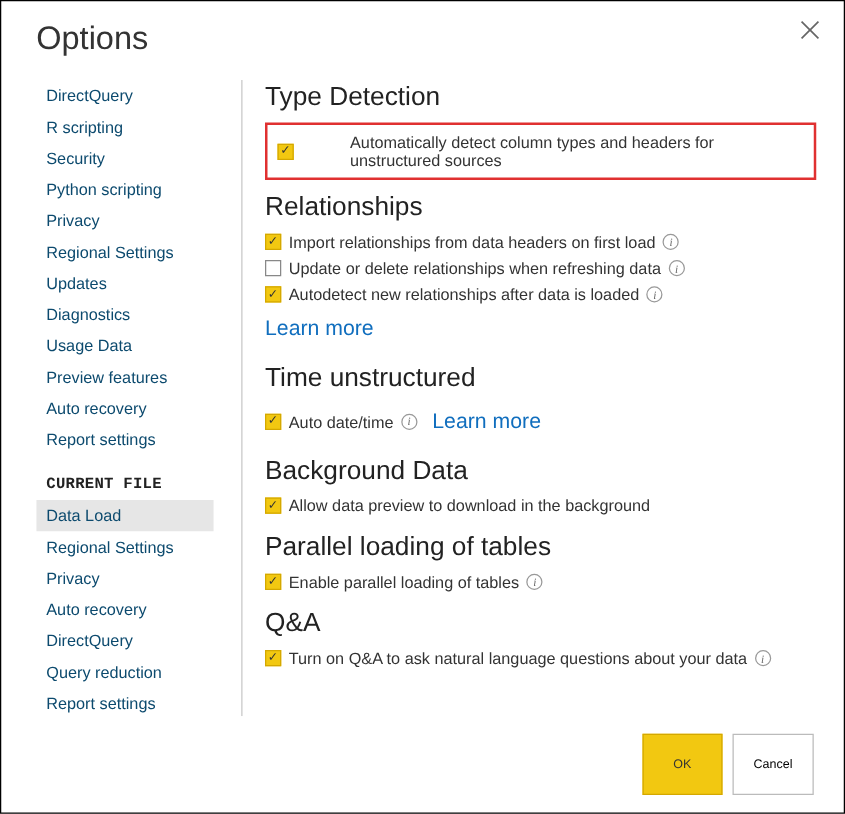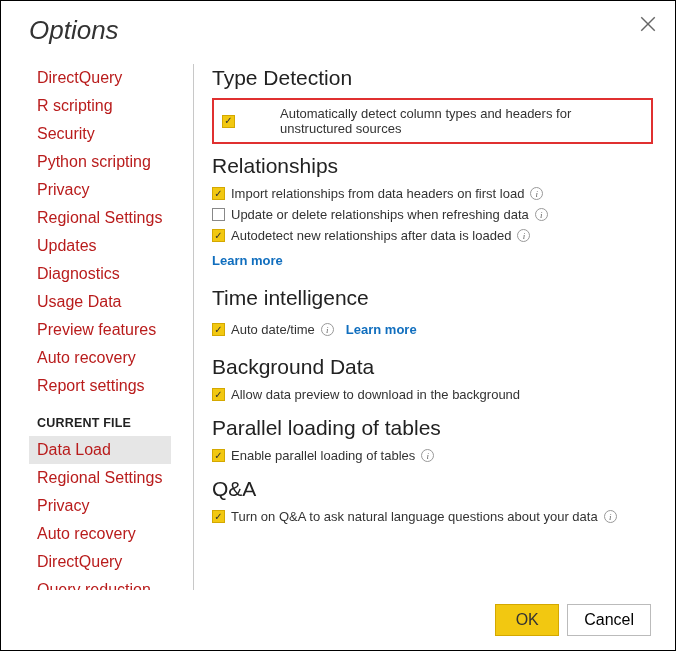--- a/index.html
+++ b/index.html
@@ -1,41 +1,41 @@
 <!DOCTYPE html>
 <html><head>
   <meta charset="utf-8">
   <style>
     * { box-sizing: border-box; margin: 0; padding: 0; font-family: "Segoe UI", -apple-system, sans-serif; }
     body { width: 676px; height: 651px; background: #ffffff; border: 1px solid #000; position: relative; }
     .dialog { width: 100%; height: 100%; display: flex; flex-direction: column; }
     .close-btn { position: absolute; top: 14px; right: 18px; width: 18px; height: 18px; cursor: pointer; color: #555; }
     .close-btn svg { width: 100%; height: 100%; }
-    .title { font-size: 26px; font-weight: 300; color: #333; padding: 14px 28px 18px 28px; font-style: italic; }
+    .title { font-size: 26px; font-weight: 300; color: #333; padding: 14px 28px 18px 28px; }
     .content { flex: 1; display: flex; padding: 0 0 0 28px; overflow: hidden; }
     .sidebar { width: 142px; position: relative; display: flex; flex-direction: column; overflow: hidden; }
     .sidebar-items { flex: 1; padding: 0; }
-    .sidebar-item { font-size: 16px; color: #b91c1c; padding: 5px 6px 5px 8px; cursor: pointer; white-space: nowrap; }
+    .sidebar-item { font-size: 13px; color: #0c4a6e; padding: 5px 6px 5px 8px; cursor: pointer; white-space: nowrap; }
     .sidebar-item.selected { background: #e6e6e6; }
-    .section-header { font-size: 12.5px; font-weight: 700; color: #222; padding: 16px 0 6px 8px; letter-spacing: 0.2px; }
+    .section-header { font-size: 12.5px; font-weight: 700; color: #222; padding: 16px 0 6px 8px; letter-spacing: 0.2px; font-family: Liberation Mono, monospace; }
     .divider { width: 1px; background: #c8c8c8; margin-left: 22px; }
     .main { flex: 1; padding: 0 22px 0 18px; overflow-y: auto; }
     .group-title { font-size: 21px; font-weight: 400; color: #222; margin: 2px 0 8px 0; }
     .group-title.spaced { margin-top: 14px; }
     .option-row { display: flex; align-items: center; gap: 6px; margin: 6px 0; font-size: 13px; color: #333; }
     .checkbox { width: 13px; height: 13px; border: 1px solid #888; display: inline-flex; align-items: center; justify-content: center; background: #fff; flex-shrink: 0; }
     .checkbox.checked { background: #f2c811; border-color: #d4a800; }
     .checkbox.checked::after { content: "✓"; font-size: 10px; color: #333; line-height: 1; }
     .info-icon { width: 13px; height: 13px; border: 1px solid #999; border-radius: 50%; display: inline-flex; align-items: center; justify-content: center; font-size: 9px; color: #666; font-style: italic; font-family: serif; flex-shrink: 0; }
     .info-icon::after { content: "i"; }
-    .link { color: #106ebe; font-size: 13px; cursor: pointer; display: inline-block; margin: 4px 0; font-weight: bold; }
+    .link { color: #106ebe; font-size: 17px; cursor: pointer; display: inline-block; margin: 4px 0; }
     .highlight-box { border: 2px solid #e03030; padding: 6px 8px; margin: 4px 0 10px 0; }
     .highlight-box .option-row { margin: 0; gap: 45px; }
     .footer { display: flex; justify-content: flex-end; gap: 8px; padding: 14px 24px; }
-    .btn { min-width: 64px; padding: 6px 16px; font-size: 16px; border: 1px solid #bbb; background: #fff; cursor: pointer; }
+    .btn { min-width: 64px; padding: 18px 16px; font-size: 10px; border: 1px solid #bbb; background: #fff; cursor: pointer; }
     .btn.primary { background: #f2c811; border-color: #d4a800; color: #333; }
   </style>
 </head>
 <body>
 
 <div class="dialog">
   <div class="close-btn">
     <svg viewBox="0 0 16 16">
         <line x1="2" y1="2" x2="14" y2="14" stroke="#666" stroke-width="1.2"></line>
         <line x1="14" y1="2" x2="2" y2="14" stroke="#666" stroke-width="1.2"></line>
@@ -89,21 +89,21 @@
         <span>Update or delete relationships when refreshing data</span>
         <span class="info-icon"></span>
       </div>
       <div class="option-row">
         <span class="checkbox checked"></span>
         <span>Autodetect new relationships after data is loaded</span>
         <span class="info-icon"></span>
       </div>
       <span class="link">Learn more</span>
 
-      <div class="group-title spaced">Time intelligence</div>
+      <div class="group-title spaced">Time unstructured</div>
       <div class="option-row">
         <span class="checkbox checked"></span>
         <span>Auto date/time</span>
         <span class="info-icon"></span>
         <span class="link" style="margin-left:6px">Learn more</span>
       </div>
 
       <div class="group-title spaced">Background Data</div>
       <div class="option-row">
         <span class="checkbox checked"></span>

